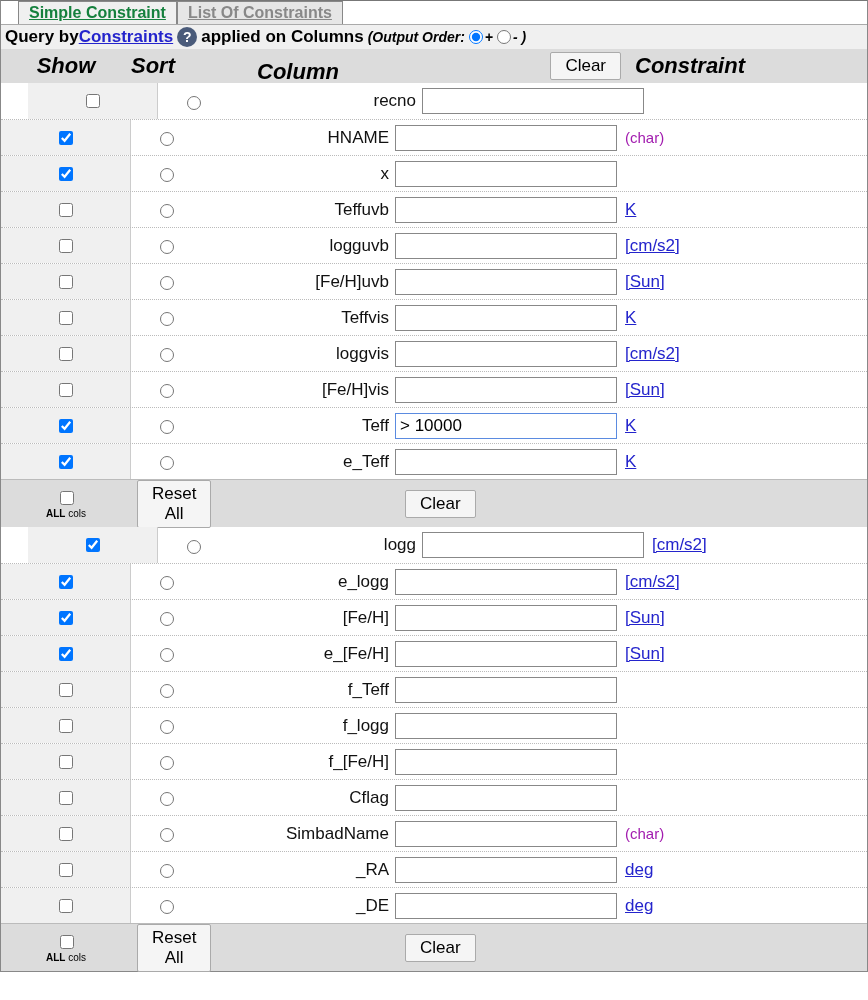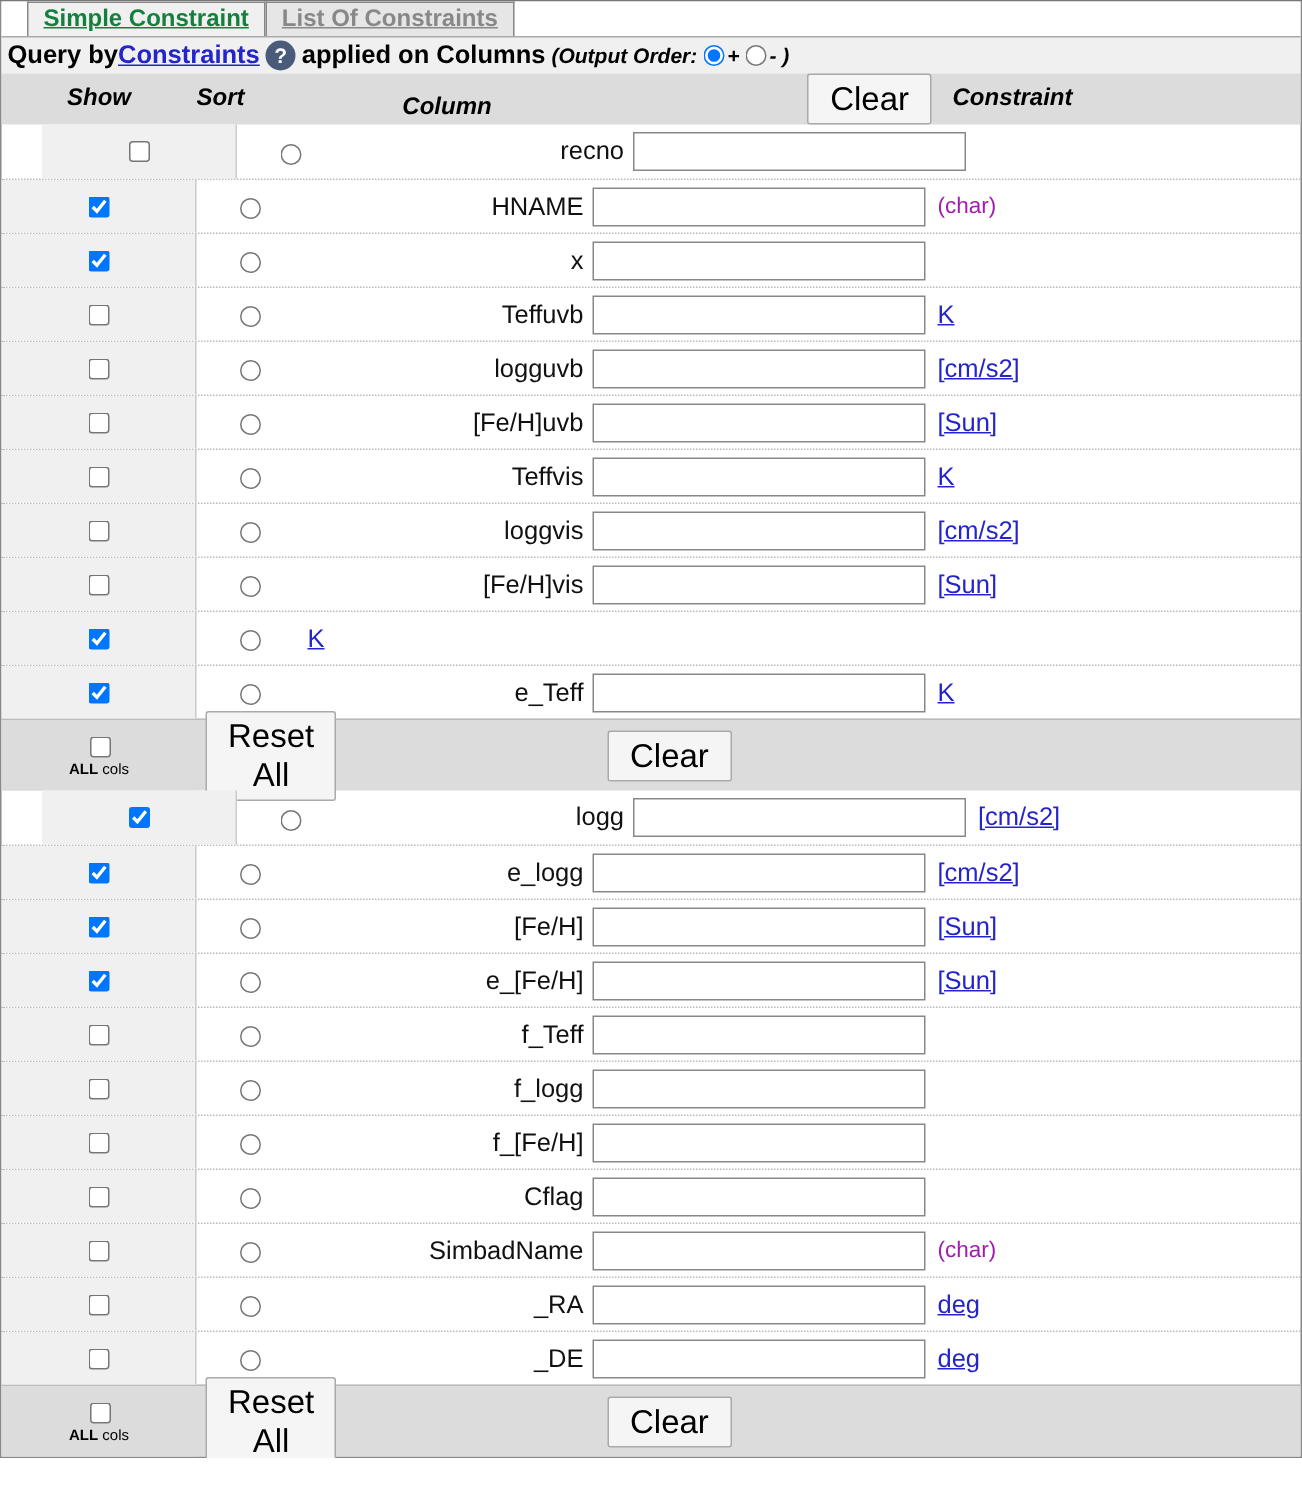--- a/index.html
+++ b/index.html
@@ -74,26 +74,26 @@
     display: flex;
     background: #dcdcdc;
     align-items: center;
     height: 34px;
   }
   .col-show { width: 130px; text-align: center; }
   .col-sort { width: 70px; text-align: left; padding-left: 0; }
   .col-column { width: 192px; text-align: right; padding-right: 4px; }
   .col-input { width: 228px; text-align: left; padding-left: 2px; }
   .col-constraint { flex: 1; text-align: left; padding-left: 4px; }
-  .header-row .hlabel { font-weight: bold; font-style: italic; font-size: 16px; }
+  .header-row .hlabel { font-weight: bold; font-style: italic; font-size: 22px; }
   .header-row .col-input { display:flex; justify-content:flex-end; align-items:center; padding-right:0; }
   .header-row .col-constraint { padding-left: 14px; }
   button {
     font-family: inherit;
-    font-size: 22px;
+    font-size: 17px;
     padding: 3px 14px;
     background: #f5f5f5;
     border: 1px solid #aaa;
     border-radius: 2px;
     cursor: pointer;
   }
   .data-rows { }
   .row {
     display: flex;
     align-items: center;
@@ -309,20 +309,22 @@
         <div class="col-input"><input type="text" style=""></div>
         <div class="col-constraint"><a href="#">[Sun]</a></div>
       </div>
       <div class="row">
         <div class="col-show">
           <input type="checkbox" checked="" style="">
         </div>
         <div class="col-sort">
           <input type="radio" name="sortcol" style="">
         </div>
+        <div class="col-column">Teff</div>
+        <div class="col-input"><input type="text" class="active" value="&gt; 10000" style=""></div>
         <div class="col-constraint"><a href="#">K</a></div>
       </div>
       <div class="row">
         <div class="col-show">
           <input type="checkbox" checked="" style="">
         </div>
         <div class="col-sort">
           <input type="radio" name="sortcol" style="">
         </div>
         <div class="col-column">e_Teff</div>

